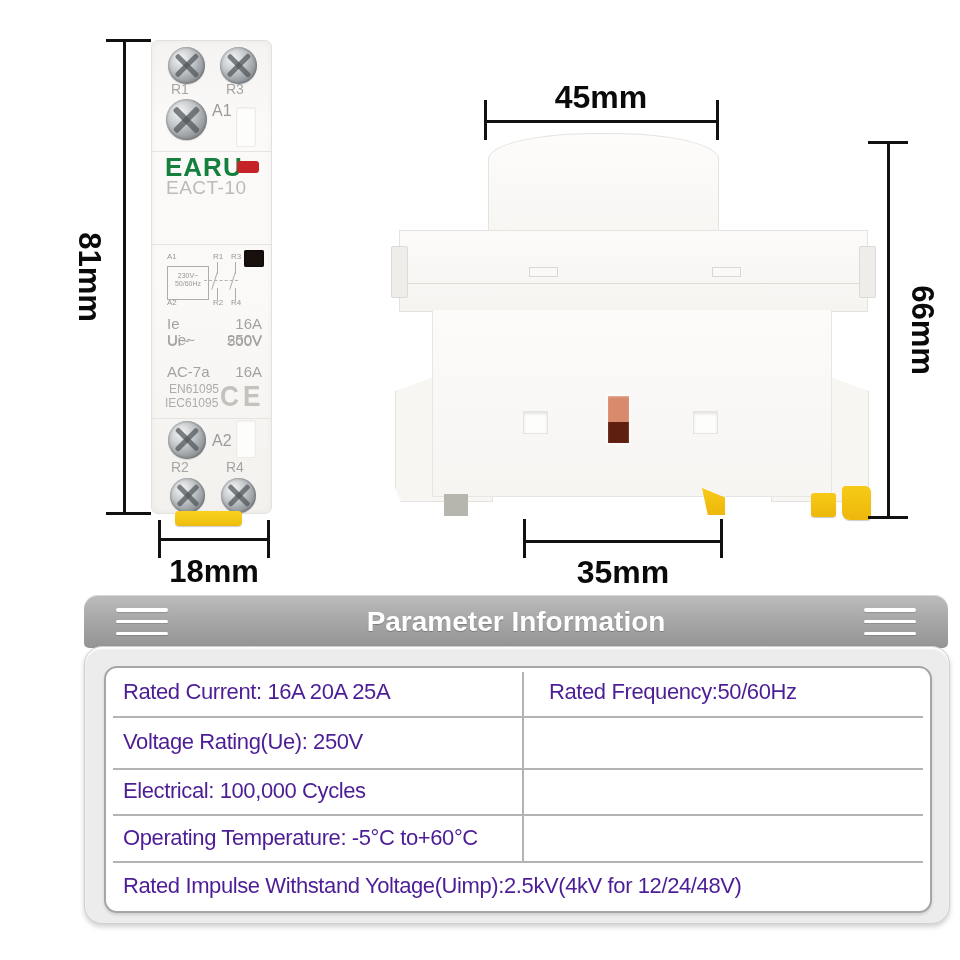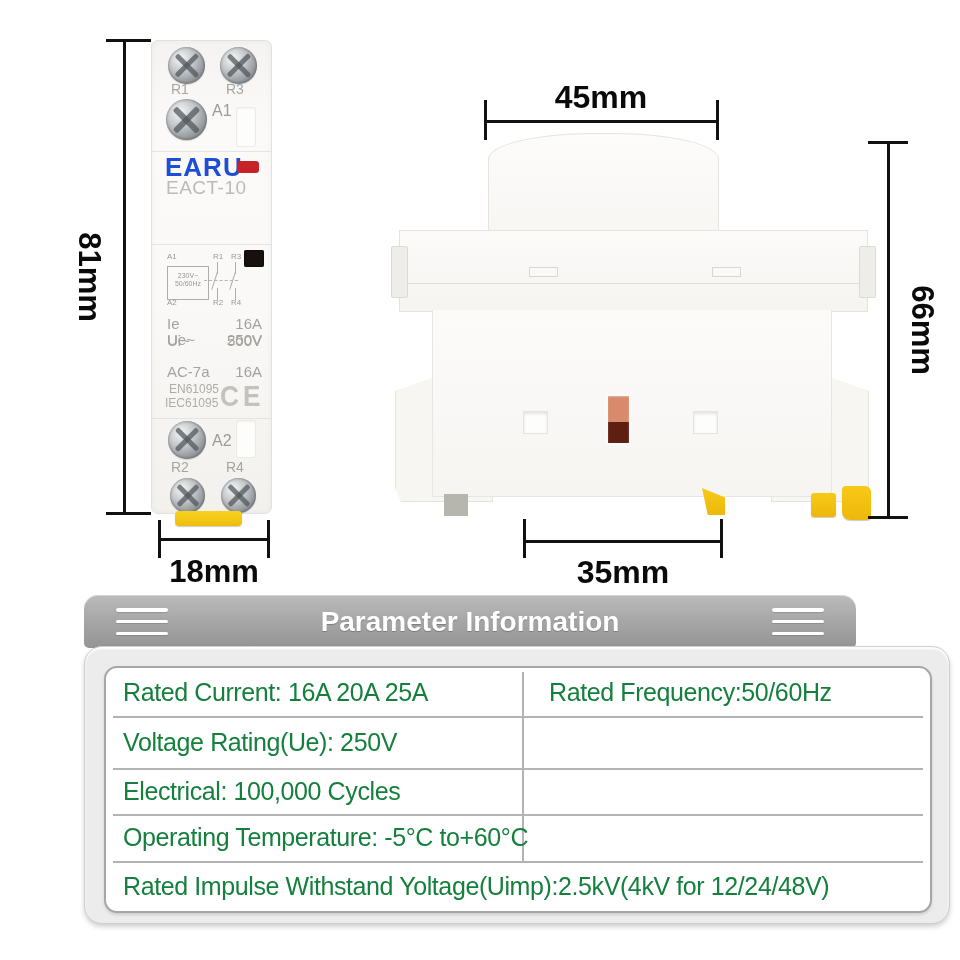--- a/index.html
+++ b/index.html
@@ -24,21 +24,21 @@
     background:radial-gradient(circle at 35% 32%,#eceded 8%,#c3c7ca 38%,#8e9397 72%,#70757a 100%);
     box-shadow:inset 0 0 3px rgba(0,0,0,.45), 0 1px 1px rgba(0,0,0,.15);}
   .screw::before,.screw::after{content:"";position:absolute;left:10%;top:43%;width:80%;height:14%;
     background:#53585d;border-radius:2px;opacity:.75;}
   .screw::before{transform:rotate(45deg);}
   .screw::after{transform:rotate(-45deg);}
   .term-label{position:absolute;color:#a6a5a3;font-size:14px;}
   .coil-label{position:absolute;color:#9c9b99;font-size:16px;}
   .slot{position:absolute;background:#fdfdfc;border:1px solid #ecebe8;border-radius:2px;
     box-shadow:inset 0 1px 2px rgba(0,0,0,.05);}
-  .brand{position:absolute;color:#1d4ed8;font-weight:bold;font-size:26px;letter-spacing:1px;}
+  .brand{position:absolute;color:#15803d;font-weight:bold;font-size:26px;letter-spacing:1px;}
   .brand-dash{position:absolute;background:#c62328;border-radius:3px;}
   .model{position:absolute;color:#bcbbb9;font-size:19px;letter-spacing:.5px;}
   .ind-window{position:absolute;background:#17100c;border-radius:2px;box-shadow:inset 0 0 2px #000;}
   .wd{position:absolute;color:#9a9997;font-size:8px;line-height:9px;}
   .wd-box{position:absolute;border:1px solid #aeada9;color:#9a9997;text-align:center;
     font-size:7px;line-height:8px;padding-top:5px;}
   .wd-line{position:absolute;background:#aeada9;}
   .wd-dash{position:absolute;border-top:1px dashed #b5b4b0;}
   .spec-row{position:absolute;left:16px;width:94px;color:#a4a3a0;font-size:15px;}
   .spec-val{float:right;}
@@ -63,38 +63,38 @@
   .wing-r{left:735px;clip-path:polygon(0 0,100% 24%,100% 90%,94% 100%,0 100%);}
   .sq-hole{position:absolute;top:411px;width:23px;height:21px;background:#fdfdfc;
     border:1px solid #e6e4e0;box-shadow:inset 0 2px 3px rgba(0,0,0,.10);}
   .slider{position:absolute;left:572px;top:396px;width:21px;height:47px;
     background:linear-gradient(180deg,#d98a6c 0 56%,#5e1f11 56% 100%);
     box-shadow:0 0 0 2px #fcfbfa, inset 0 1px 2px rgba(255,255,255,.35);}
   .gray-sq{position:absolute;left:408px;top:494px;width:24px;height:22px;background:#b6b5ae;}
   .yl{position:absolute;background:linear-gradient(180deg,#f7ca17,#edb70b);box-shadow:0 1px 1px rgba(0,0,0,.2);}
 
   
-  .banner{position:absolute;left:48px;top:595px;width:772px;height:53px;
+  .banner{position:absolute;left:48px;top:595px;width:864px;height:53px;
     background:linear-gradient(180deg,#bcbcbc 0%,#a8a8a8 45%,#949494 100%);
     border-radius:14px 14px 5px 5px;box-shadow:inset 0 1px 0 rgba(255,255,255,.4);}
   .banner-title{position:absolute;left:0;top:0;width:100%;height:53px;display:flex;
     align-items:center;justify-content:center;color:#fff;font-weight:bold;font-size:28px;
     text-shadow:0 1px 1px rgba(0,0,0,.25);}
   .menu-icon{position:absolute;top:13px;width:52px;height:27px;display:flex;
     flex-direction:column;justify-content:space-between;}
   .menu-icon span{display:block;height:3.5px;background:#fff;border-radius:2px;
     box-shadow:0 1px 1px rgba(0,0,0,.15);}
   .panel{position:absolute;left:48px;top:646px;width:864px;height:276px;background:#ececec;
     border:1px solid #cfcfcf;border-radius:18px;
     box-shadow:0 3px 5px rgba(0,0,0,.18), inset 0 2px 2px #ffffff;}
   .ptable{position:absolute;left:68px;top:666px;width:824px;height:243px;background:#fff;
     border:2px solid #a6a6a6;border-radius:13px;box-shadow:0 2px 3px rgba(0,0,0,.12);}
   .hdiv{position:absolute;left:7px;width:810px;height:1.5px;background:#b3b3b3;}
   .vdiv{position:absolute;left:416px;top:4px;width:1.5px;height:189px;background:#b3b3b3;}
-  .cell{position:absolute;display:flex;align-items:center;color:#15803d;font-size:25px;
+  .cell{position:absolute;display:flex;align-items:center;color:#4c1d95;font-size:22px;
     letter-spacing:-.4px;white-space:nowrap;}
   .cell-l{left:17px;width:392px;}
   .cell-r{left:443px;width:390px;}
 </style>
 </head>
 <body>
 
 <div id="stage">
 
   <div class="front-body">

